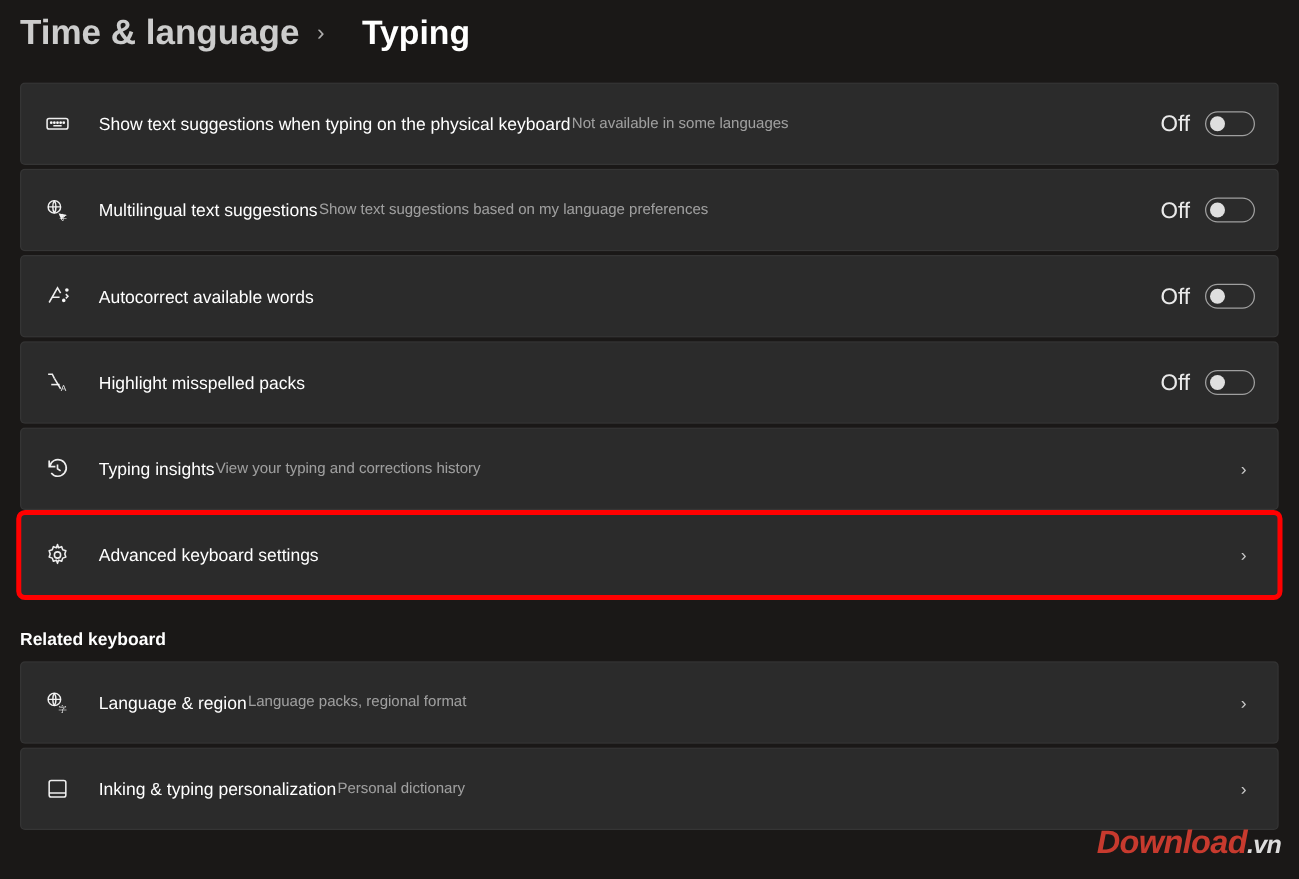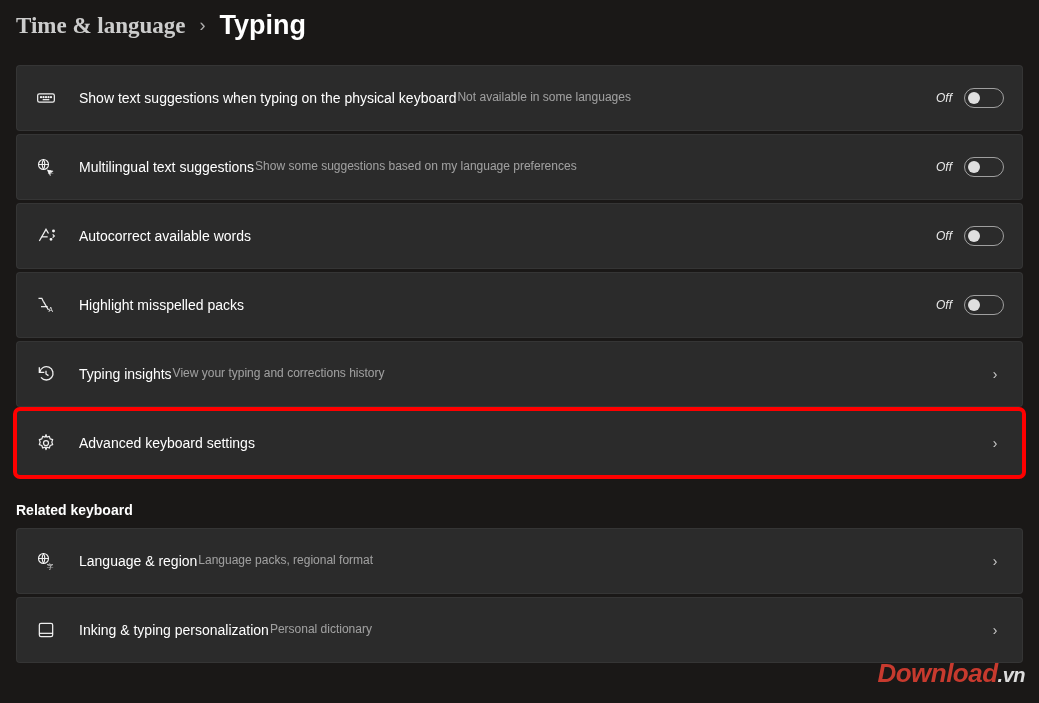--- a/index.html
+++ b/index.html
@@ -12,34 +12,34 @@
   }
   .page { padding: 10px 16px 0 16px; }
 
   .breadcrumb {
     display: flex;
     align-items: center;
     gap: 14px;
     margin-bottom: 24px;
   }
   .breadcrumb-parent {
-    font-size: 23px;
+    font-size: 28px;
     font-weight: 600;
     color: rgba(255,255,255,0.78);
     cursor: pointer;
-    font-family: Liberation Serif, serif;
   }
   .breadcrumb-chevron {
     font-size: 18px;
     color: rgba(255,255,255,0.65);
   }
   .breadcrumb-current {
     font-size: 27px;
     font-weight: 600;
     color: #ffffff;
+    margin-left: 16px;
   }
 
   .settings-list { display: flex; flex-direction: column; gap: 3px; }
   .card {
     background: #2b2b2b;
     border: 1px solid rgba(255,255,255,0.05);
     border-radius: 4px;
     min-height: 66px;
     padding: 0 18px;
     display: flex;
@@ -57,21 +57,21 @@
     width: 22px; height: 22px;
     display: flex; align-items: center; justify-content: center;
     flex-shrink: 0;
     color: rgba(255,255,255,0.92);
   }
   .icon-slot svg { width: 20px; height: 20px; }
   .labels { display: flex; flex-direction: row; gap: 1px; flex: 1; min-width: 0; }
   .title { font-size: 14px; color: #ffffff; font-weight: 400; }
   .subtitle { font-size: 12px; color: rgba(255,255,255,0.55); }
   .tail { display: flex; align-items: center; gap: 12px; flex-shrink: 0; }
-  .state-label { font-size: 12px; color: rgba(255,255,255,0.9); font-style: italic; }
+  .state-label { font-size: 18px; color: rgba(255,255,255,0.9); }
   .toggle {
     width: 40px; height: 20px;
     border: 1px solid rgba(255,255,255,0.55);
     border-radius: 10px;
     position: relative;
     background: transparent;
   }
   .toggle::after {
     content: "";
     position: absolute;
@@ -146,21 +146,21 @@
       <span class="icon-slot">
         <svg viewBox="0 0 24 24" fill="none" stroke="currentColor" stroke-width="1.4">
             <circle cx="9" cy="9" r="6"></circle>
             <path d="M3 9h12M9 3c2 3 2 9 0 12M9 3c-2 3-2 9 0 12"></path>
             <path d="M13 15l3 7 1.5-3.5L21 17z" fill="currentColor" stroke="none"></path>
             <text x="14" y="22" font-size="7" fill="currentColor" stroke="none">字</text>
           </svg>
       </span>
       <div class="labels">
         <span class="title">Multilingual text suggestions</span>
-        <span class="subtitle">Show some suggestions based on my language preferences</span>
+        <span class="subtitle">Show text suggestions based on my language preferences</span>
       </div>
       <div class="tail">
         <span class="state-label">Off</span>
         <span class="toggle"></span>
       </div>
     </div>
 
     <div class="card">
       <span class="icon-slot">
         <svg viewBox="0 0 24 24" fill="none" stroke="currentColor" stroke-width="1.5">

